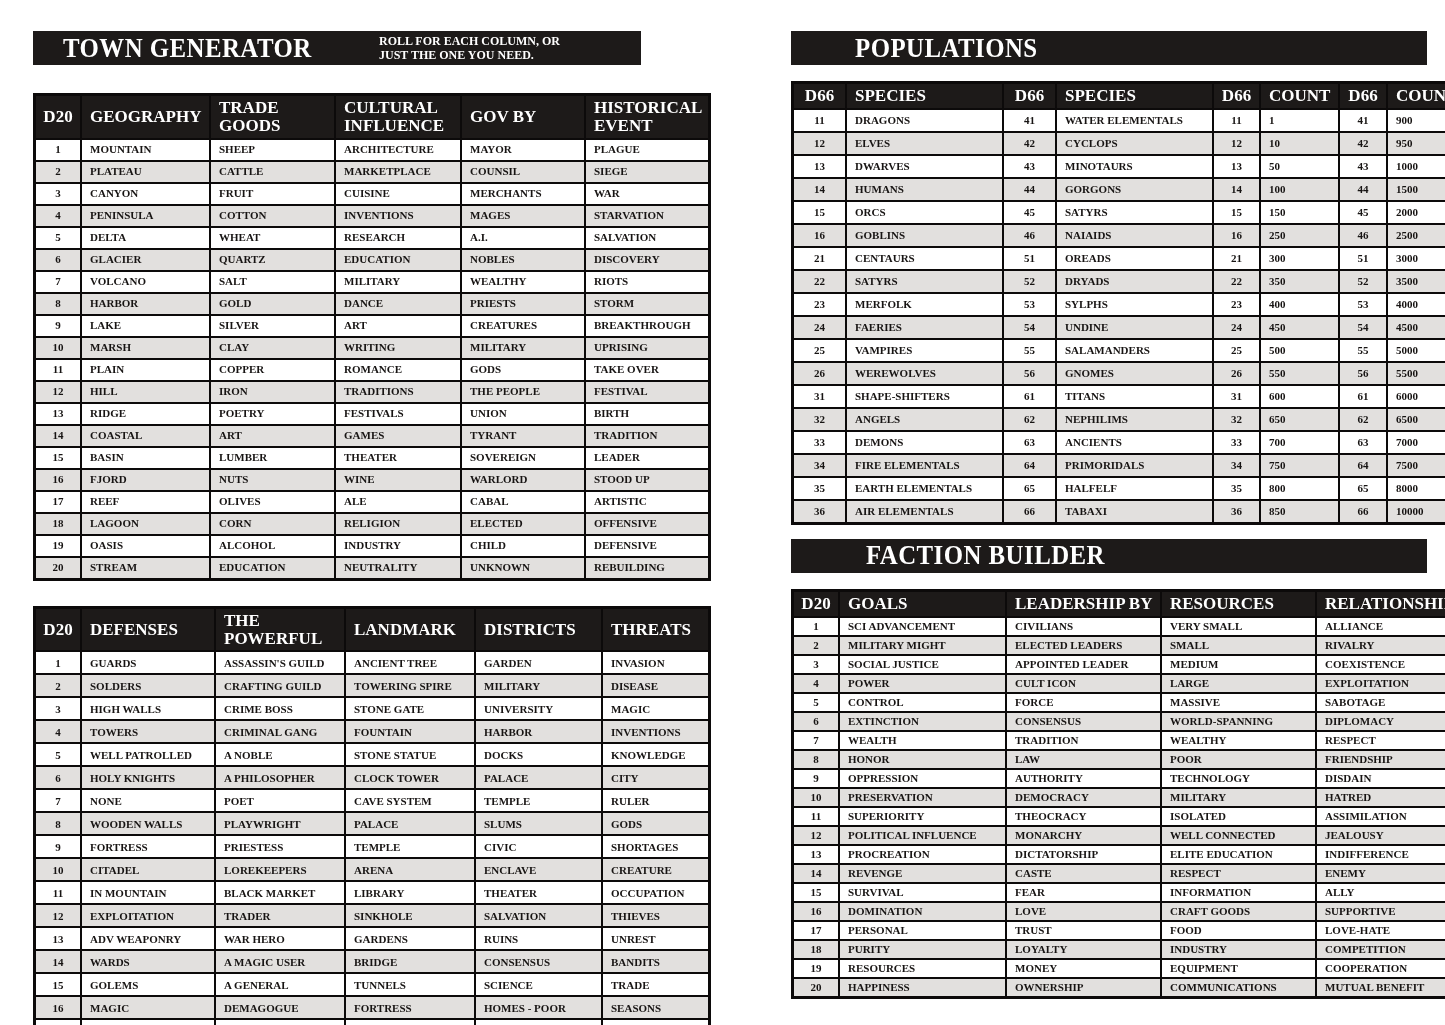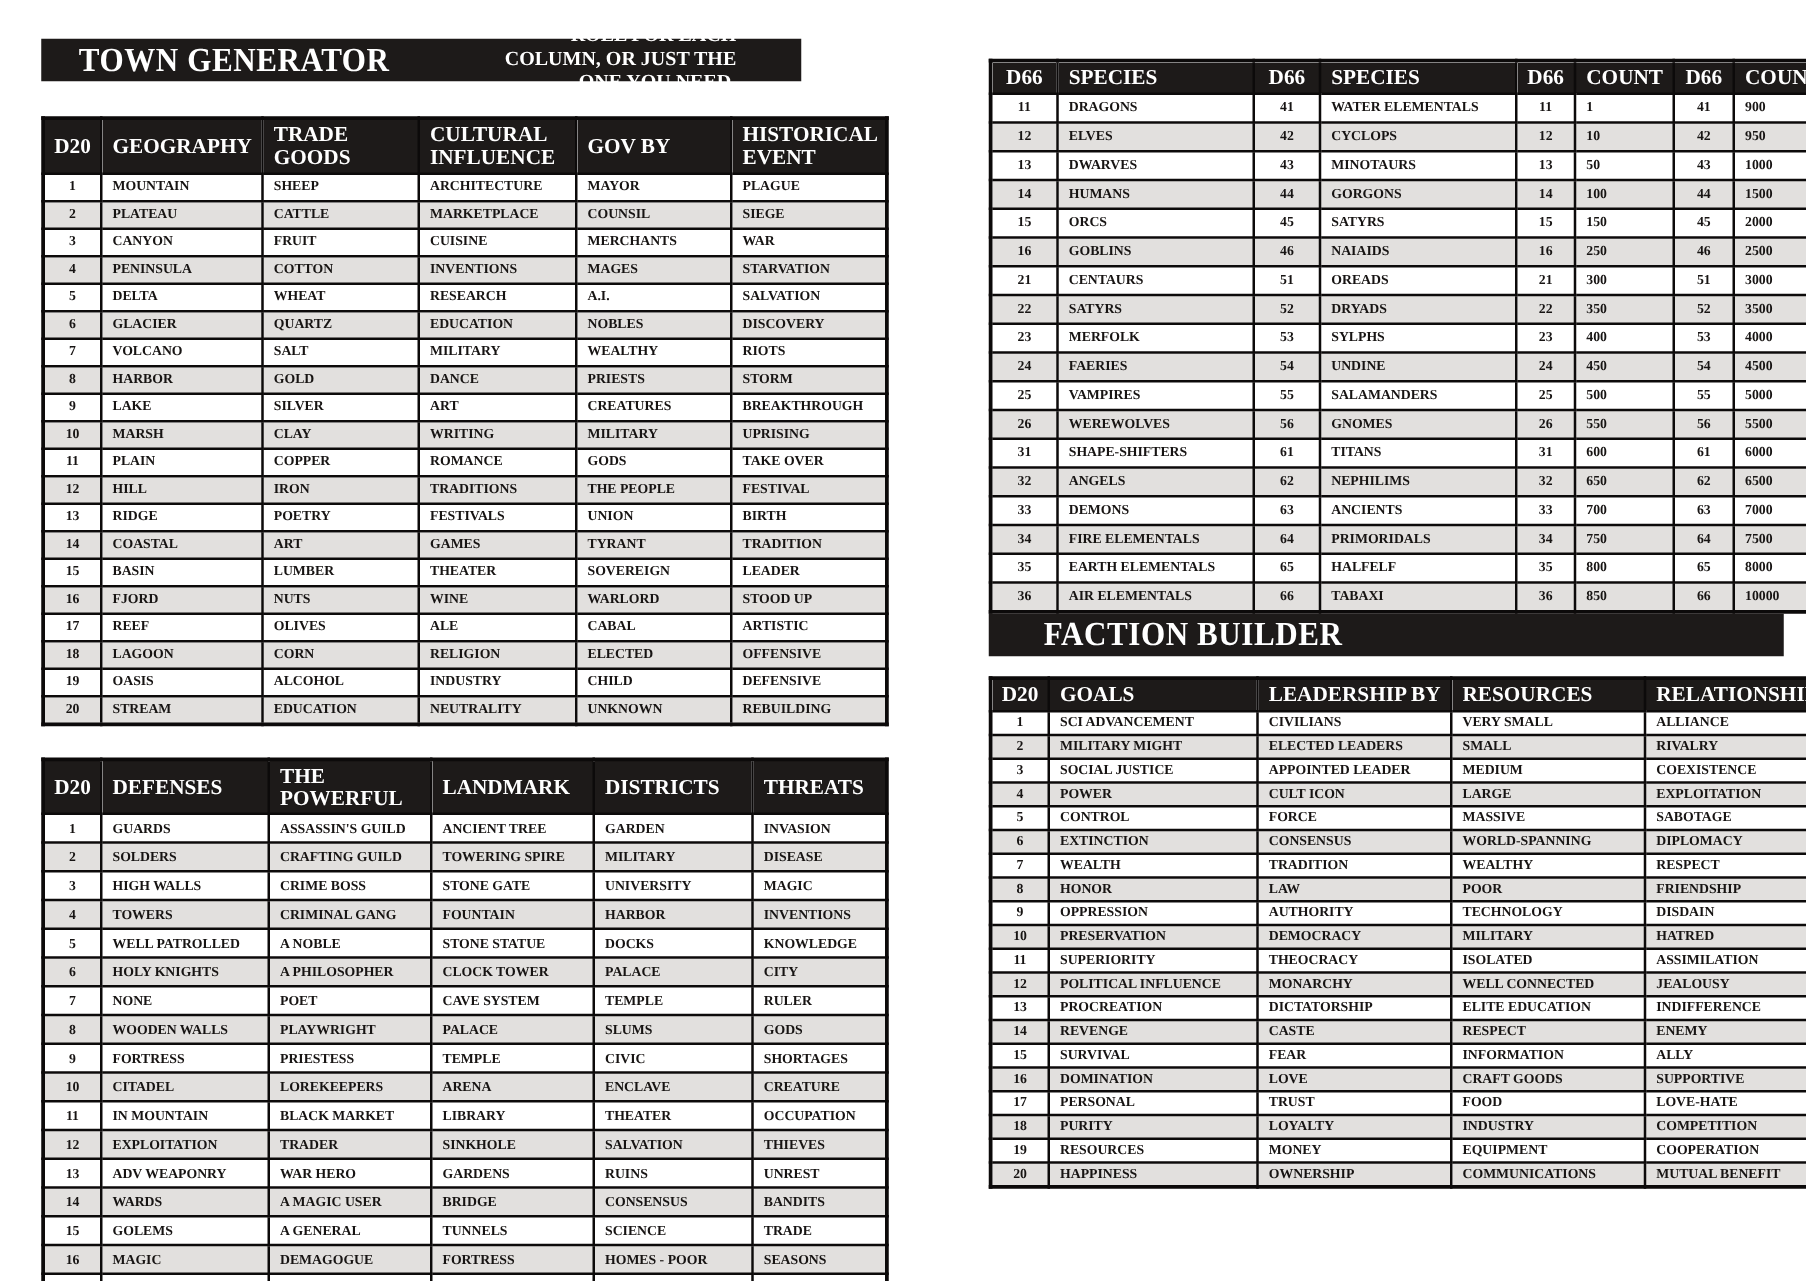--- a/index.html
+++ b/index.html
@@ -20,21 +20,21 @@
   }
   .title-bar .big-title{
     font-size:27px;font-weight:bold;letter-spacing:.5px;
     transform:scaleX(.92);transform-origin:left center;white-space:nowrap;
   }
   .bar-town .big-title{margin-left:30px;}
   .bar-pop .big-title{margin-left:64px;}
   .bar-faction .big-title{margin-left:44px;}
   .subtitle{
     margin-left:auto;margin-right:52px;width:210px;
-    font-size:16px;font-weight:bold;text-align:right;line-height:1.18;
+    font-size:12px;font-weight:bold;text-align:left;line-height:1.18;
   }
 
   table{
     border-collapse:collapse;table-layout:fixed;width:100%;
     border:3px solid #0c0a0a;
   }
   th,td{
     border:2px solid #0c0a0a;
     font-weight:bold;overflow:hidden;
   }
@@ -89,21 +89,21 @@
   .tbl-faction th:nth-child(4){width:143px}
   .tbl-faction th:nth-child(5){width:155px}
 
   
   .tbl-town1{margin-top:28px;}
   .tbl-town1 td{height:14px;}
   .tbl-town2{margin-top:25px;}
   .tbl-town2 td{height:15px;}
   .tbl-pop{margin-top:16px;}
   .tbl-pop td{height:17px;padding-top:2px;padding-bottom:2px;}
-  .bar-faction{}
+  .bar-faction{margin-top:14px;padding-left:31px;}
   .tbl-faction{margin-top:16px;}
   .tbl-faction td{height:13px;padding-top:2px;padding-bottom:2px;}
 </style>
 </head>
 <body>
 
 <div class="page">
 
   <div class="col col-left">
     <div class="title-bar bar-town">
@@ -440,20 +440,23 @@
             <td>MONKS</td>
             <td>THEATER</td>
             <td>HOMES - UPPER</td>
             <td>INTERNAL</td>
           </tr>
         </tbody>
       </table>
   </div>
 
   <div class="col col-right">
+    <div class="title-bar bar-pop">
+      <div class="big-title">POPULATIONS</div>
+    </div>
 
     <table class="tbl-pop">
         <thead>
           <tr>
             <th>D66</th>
             <th>SPECIES</th>
             <th>D66</th>
             <th>SPECIES</th>
             <th>D66</th>
             <th>COUNT</th>

